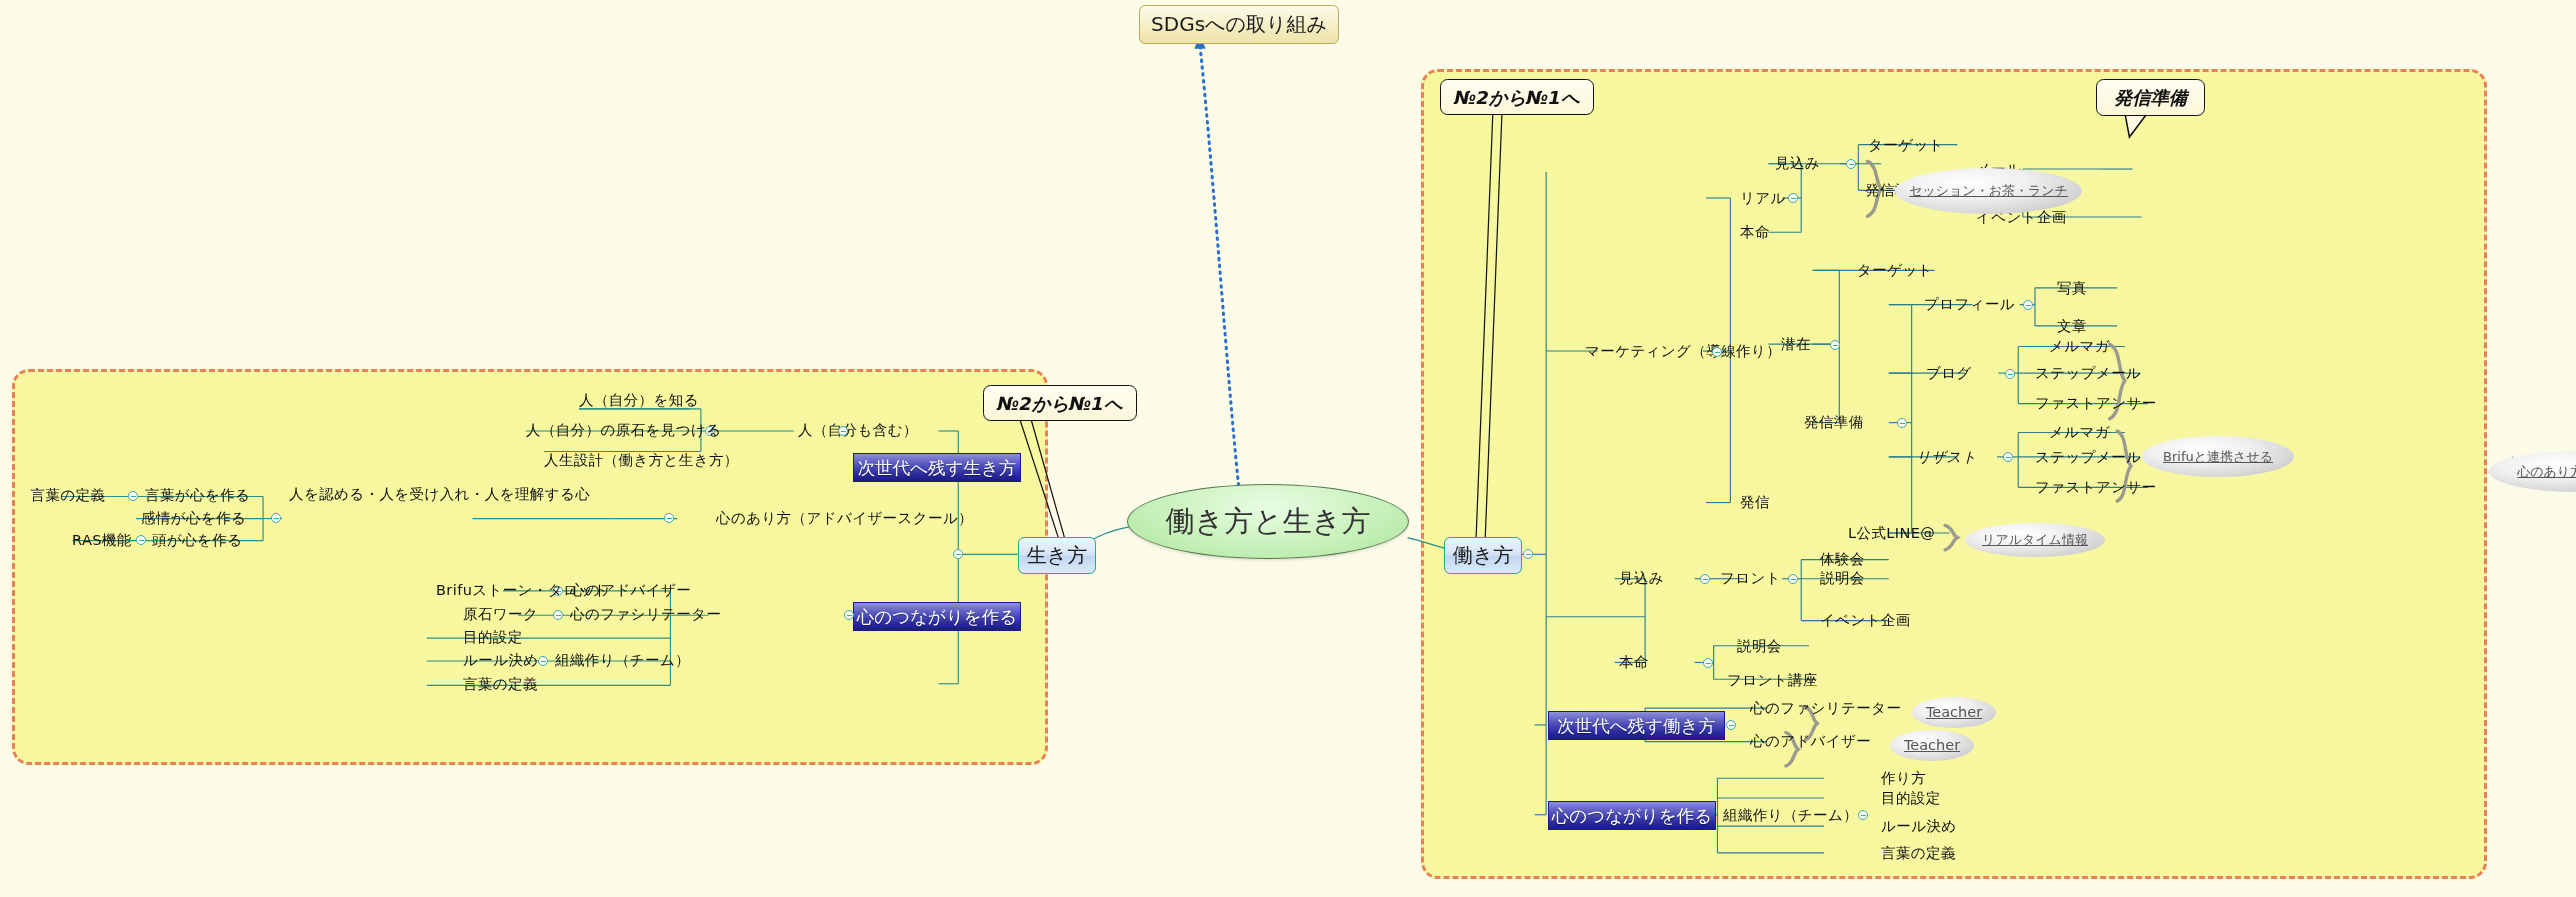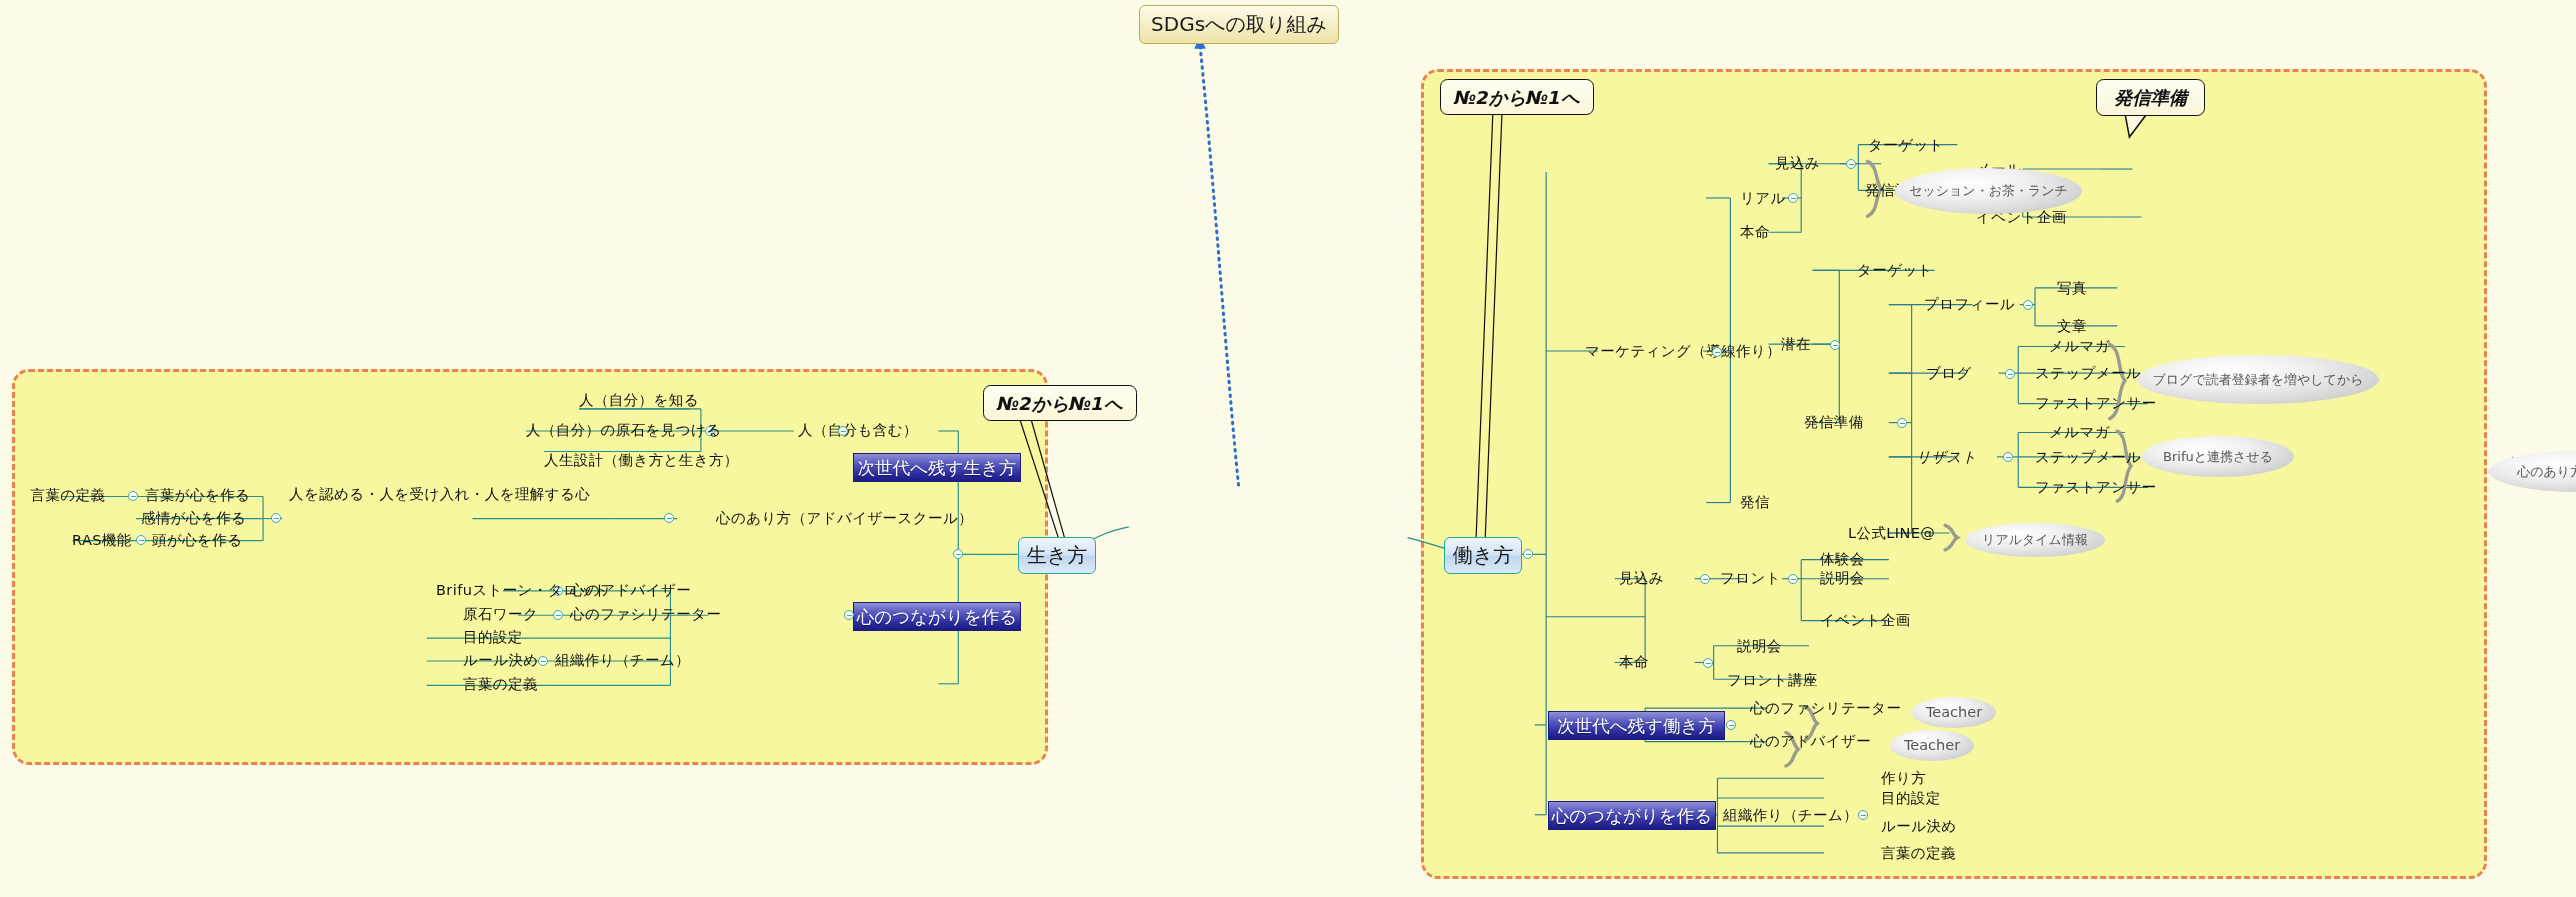--- a/index.html
+++ b/index.html
@@ -82,20 +82,21 @@
   }
 
   
   .gellipse{
     position:absolute;
     border-radius:50%;
     background:radial-gradient(ellipse at 38% 32%, #ffffff 0%, #efefef 38%, #d2d2d2 75%, #c4c4c4 100%);
     display:flex;align-items:center;justify-content:center;
     color:#555;white-space:nowrap;font-size:13px;
     font-family:"DejaVu Sans","Liberation Sans",sans-serif;
+    text-decoration:underline;
   }
 
   
   .toggle{
     position:absolute;
     width:10px;height:10px;border-radius:50%;
     border:1.1px solid #3aa8bd;
     background:#fbfbe8;
     box-sizing:border-box;
   }
@@ -287,20 +288,23 @@
 
     <polygon points="2790,148 2820,148 2796,180" fill="#fdf9e0" stroke="#111" stroke-width="2"></polygon>
 
     <path d="M3268,620 C3290,620 3296,610 3300,600" fill="none" stroke="#8a8a80" stroke-width="2.5"></path>
   </svg>
 
   <div class="bluebox" style="left:1139px;top:4.6px;width:198px;height:37px;background:linear-gradient(to bottom,#fdfbe8 0%,#f5efc8 50%,#eee3a8 100%);border:1.1px solid #b9a95a;">
     <span>SDGsへの取り組み</span>
   </div>
 
+  <div class="central" style="left:1127px;top:484px;width:280px;height:73px;">
+    <span>働き方と生き方</span>
+  </div>
 
   <div class="bluebox" style="left:1018px;top:537px;width:76px;height:35px;">
     <span>生き方</span>
   </div>
   <div class="toggle" style="left:953px;top:549px;"></div>
 
   <div class="bluebox" style="left:1444px;top:537px;width:76px;height:35px;align-items:center;">
     <span>働き方</span>
   </div>
   <div class="toggle" style="left:1523px;top:549px;"></div>
@@ -474,23 +478,20 @@
   <div class="toggle" style="left:2005px;top:369px;"></div>
   <div class="tnode" style="left:2049px;top:338px;">
     <span>メルマガ</span>
   </div>
   <div class="tnode" style="left:2035px;top:365px;">
     <span>ステップメール</span>
   </div>
   <div class="tnode" style="left:2035px;top:395px;">
     <span>ファストアンサー</span>
   </div>
-  <div class="gellipse" style="left:2137px;top:355px;width:242px;height:49px;">
-    <span>ブログで読者登録者を増やしてから</span>
-  </div>
 
   <div class="tnode" style="left:1916px;top:449px;font-style:italic;">
     <span>リザスト</span>
   </div>
   <div class="toggle" style="left:2003px;top:452px;"></div>
   <div class="tnode" style="left:2049px;top:424px;">
     <span>メルマガ</span>
   </div>
   <div class="tnode" style="left:2035px;top:449px;">
     <span>ステップメール</span>

